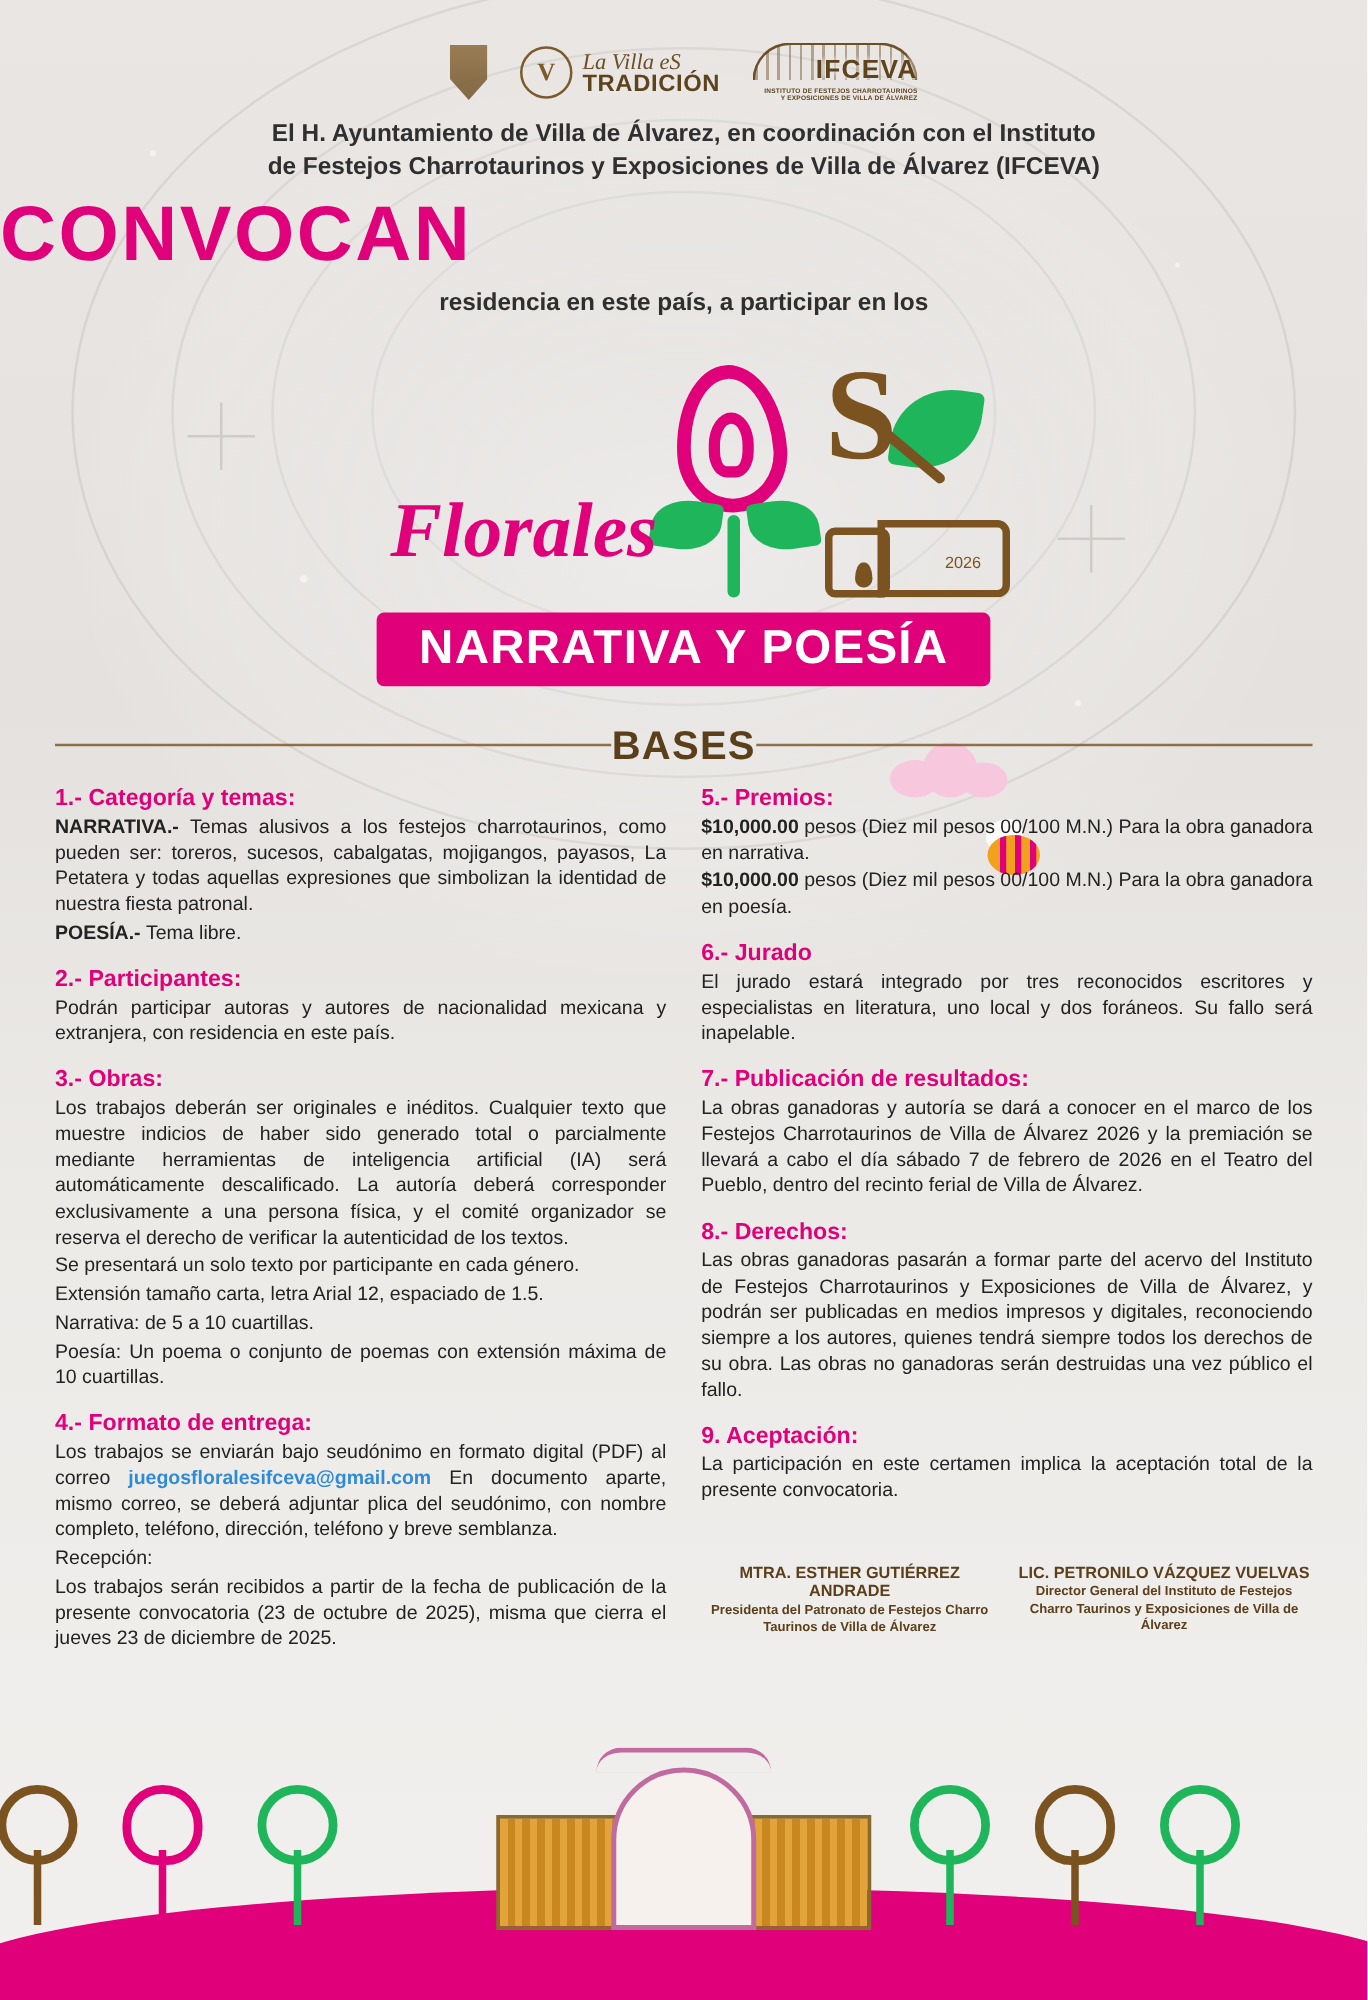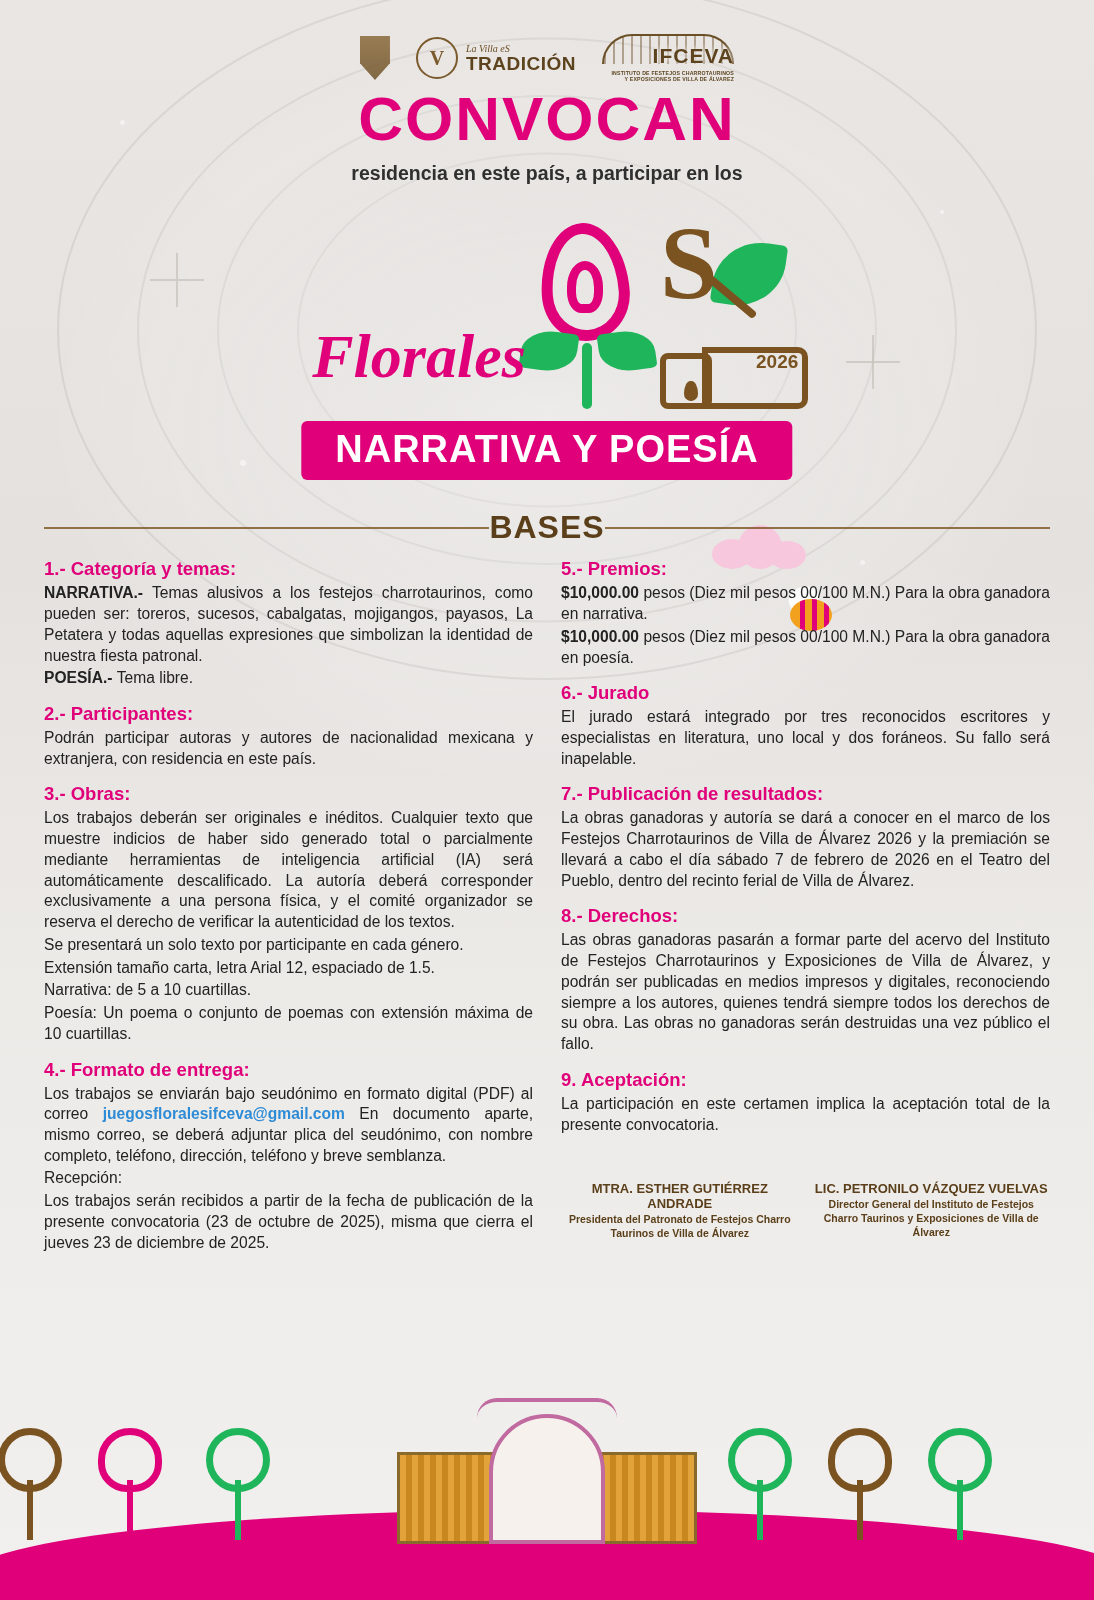--- a/index.html
+++ b/index.html
@@ -54,21 +54,21 @@
   .villa-mark {
     width: 42px; height: 42px; border-radius: 50%;
     border: 2px solid #7b5a2d;
     display:flex; align-items:center; justify-content:center;
     font-size: 20px; font-weight: bold; color:#7b5a2d;
     font-family: "Liberation Serif", serif;
   }
   .villa-text { line-height: 1; }
   .villa-script {
     font-family: "Liberation Serif", serif;
-    font-style: italic; font-size: 10px; color:#6b4f27; display:block;
+    font-style: italic; font-size: 18px; color:#6b4f27; display:block;
   }
   .villa-trad {
     font-size: 19px; font-weight: bold; color:#5d441f; letter-spacing: .5px; display:block;
   }
   .ifceva { text-align:right; }
   .ifceva-arena {
     width: 132px; height: 30px;
     border: 2px solid #6b4f27;
     border-bottom: none;
     border-radius: 66px 66px 0 0;
@@ -88,21 +88,21 @@
   .intro {
     text-align:center;
     font-size: 19.5px;
     color: #2f2f2f;
     line-height: 1.35;
     margin-top: 16px;
     font-weight: 600;
     position: relative;
   }
   .convocan {
-    text-align:center;
+    text-align:left;
     font-size: 62px;
     font-weight: 800;
     color: #e0007a;
     letter-spacing: 2px;
     margin-top: 10px;
     line-height: 1;
     position: relative;
   }
   .intro2 {
     text-align:center;
@@ -191,21 +191,21 @@
   }
   .inkpot {
     position:absolute; left: 0; top: 10px; width: 52px; height: 56px;
     border: 6px solid #7a5320; border-radius: 8px;
   }
   .inkdrop {
     position:absolute; left: 18px; top: 22px; width: 14px; height: 20px;
     background:#7a5320; border-radius: 50% 50% 50% 50% / 70% 70% 40% 40%;
   }
   .year {
-    position:absolute; left: 96px; top: 8px; font-size: 19px; color:#7a5320; font-weight: bold;
+    position:absolute; left: 96px; top: 30px; font-size: 13px; color:#7a5320; font-weight: normal;
   }
   .cloud {
     position:absolute; left: 712px; top: 332px; width: 96px; height: 44px;
   }
   .cloud b {
     position:absolute; background:#f7c8dd; border-radius: 50%;
     display:block;
   }
   .bee {
     position:absolute; left: 782px; top: 398px; width: 56px; height: 44px;
@@ -332,20 +332,24 @@
         <span class="villa-trad">TRADICIÓN</span>
       </div>
     </div>
     <div class="ifceva">
       <div class="ifceva-arena"></div>
       <div class="ifceva-name">IFCEVA</div>
       <div class="ifceva-sub">INSTITUTO DE FESTEJOS CHARROTAURINOS<br>Y EXPOSICIONES DE VILLA DE ÁLVAREZ</div>
     </div>
   </div>
 
+  <div class="intro">
+    <div>El H. Ayuntamiento de Villa de Álvarez, en coordinación con el Instituto</div>
+    <div>de Festejos Charrotaurinos y Exposiciones de Villa de Álvarez (IFCEVA)</div>
+  </div>
   <div class="convocan">CONVOCAN</div>
   <div class="intro2">
     <div>residencia en este país, a participar en los</div>
   </div>
 
   <div class="titleblock">
     <div class="sparkle" style="left:150px;top:60px;"></div>
     <div class="sparkle" style="left:846px;top:142px;"></div>
 
 

